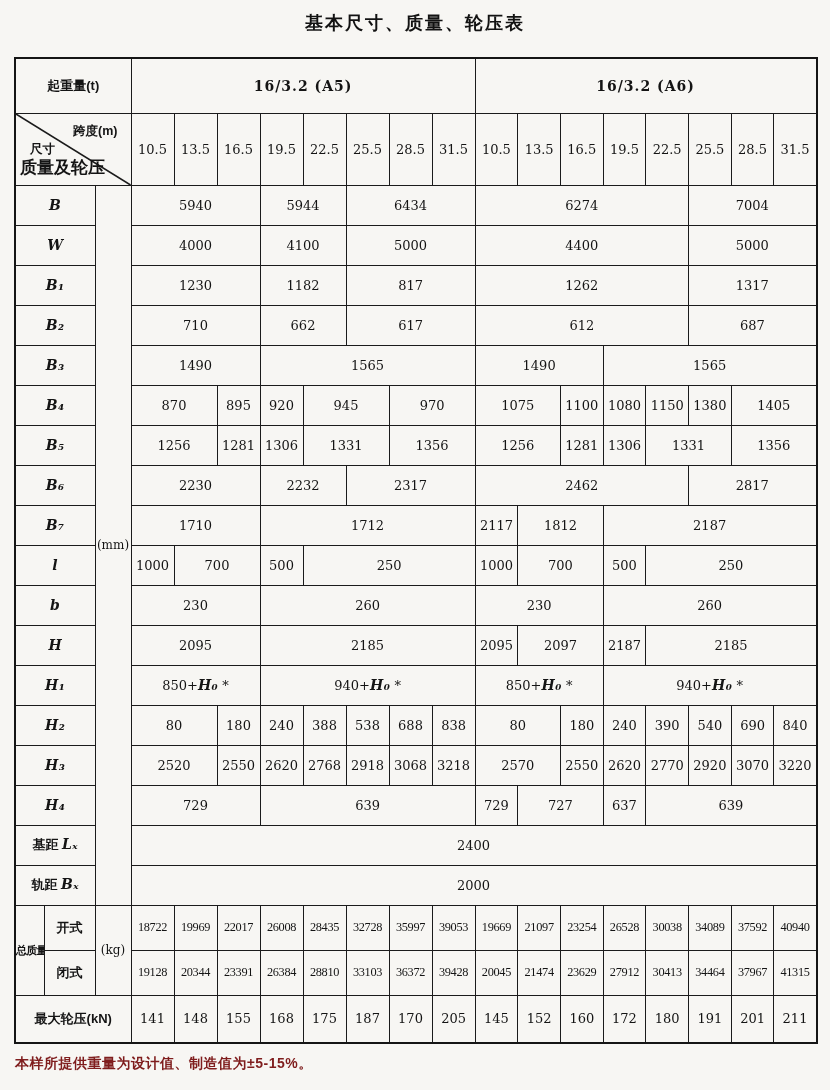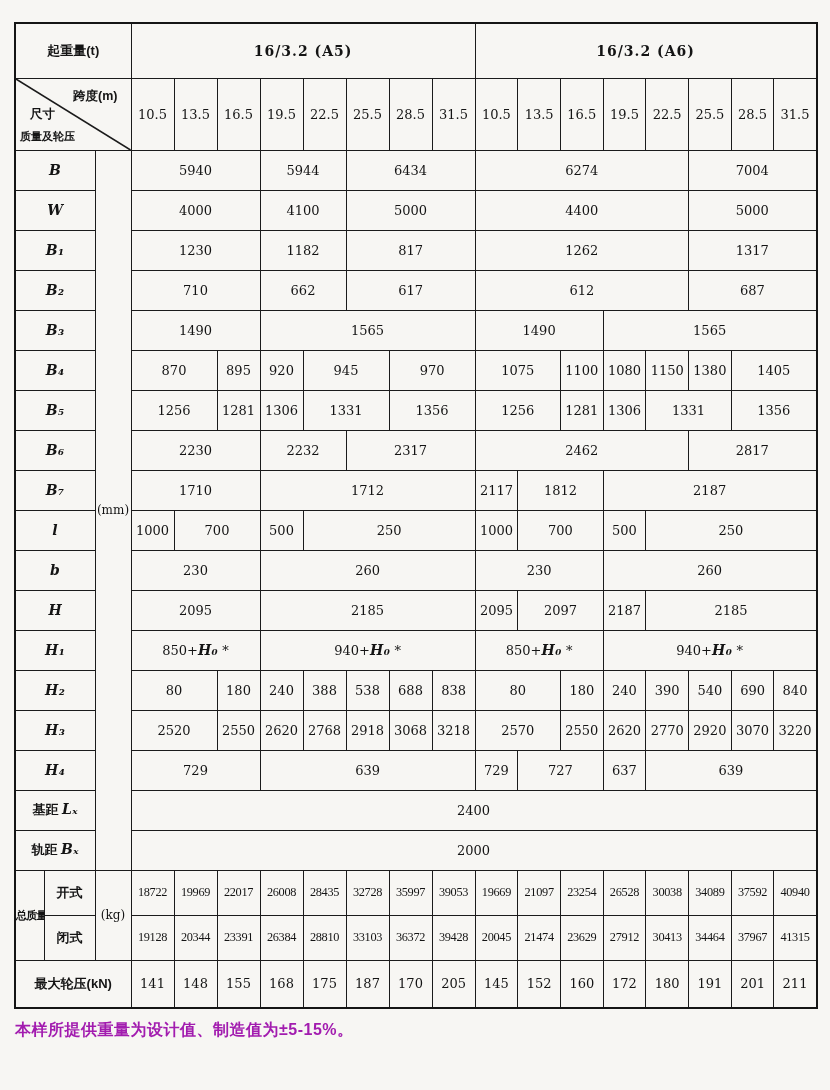--- a/index.html
+++ b/index.html
@@ -58,34 +58,35 @@
     font-weight: 600;
     font-size: 14px;
     letter-spacing: 0.5px;
   }
 
   td.diag { position: relative; padding: 0; }
   .diag-svg { position: absolute; left: 0; top: 0; width: 100%; height: 100%; }
   .diag-svg line { stroke: #1b1b1b; stroke-width: 1.6; }
   .d-span { position: absolute; top: 9px;  right: 13px; font-size: 12.5px; font-weight: 700; }
   .d-size { position: absolute; top: 27px; left: 14px;   font-size: 12.5px; font-weight: 700; }
-  .d-mass { position: absolute; bottom: 6px; left: 4px; font-size: 11px;   font-weight: 700; }
+  .d-mass { position: absolute; bottom: 6px; left: 4px; font-size: 17px;   font-weight: 700; }
 
   .note {
     margin: 11px 0 0 15px;
-    font-size: 16px;
+    font-size: 14px;
     font-weight: 600;
-    color: #a21caf;
+    color: #7f1d1d;
     letter-spacing: 0.5px;
   }
 </style>
 </head>
 <body>
 
 <div class="page">
+  <h1 class="title">基本尺寸、质量、轮压表</h1>
   <table class="spec" id="spec-table">
       <colgroup>
         <col style="width: 29px;">
         <col style="width: 51px;">
         <col style="width: 36px;">
         <col style="width: 43px;">
         <col style="width: 43px;">
         <col style="width: 43px;">
         <col style="width: 43px;">
         <col style="width: 43px;">

